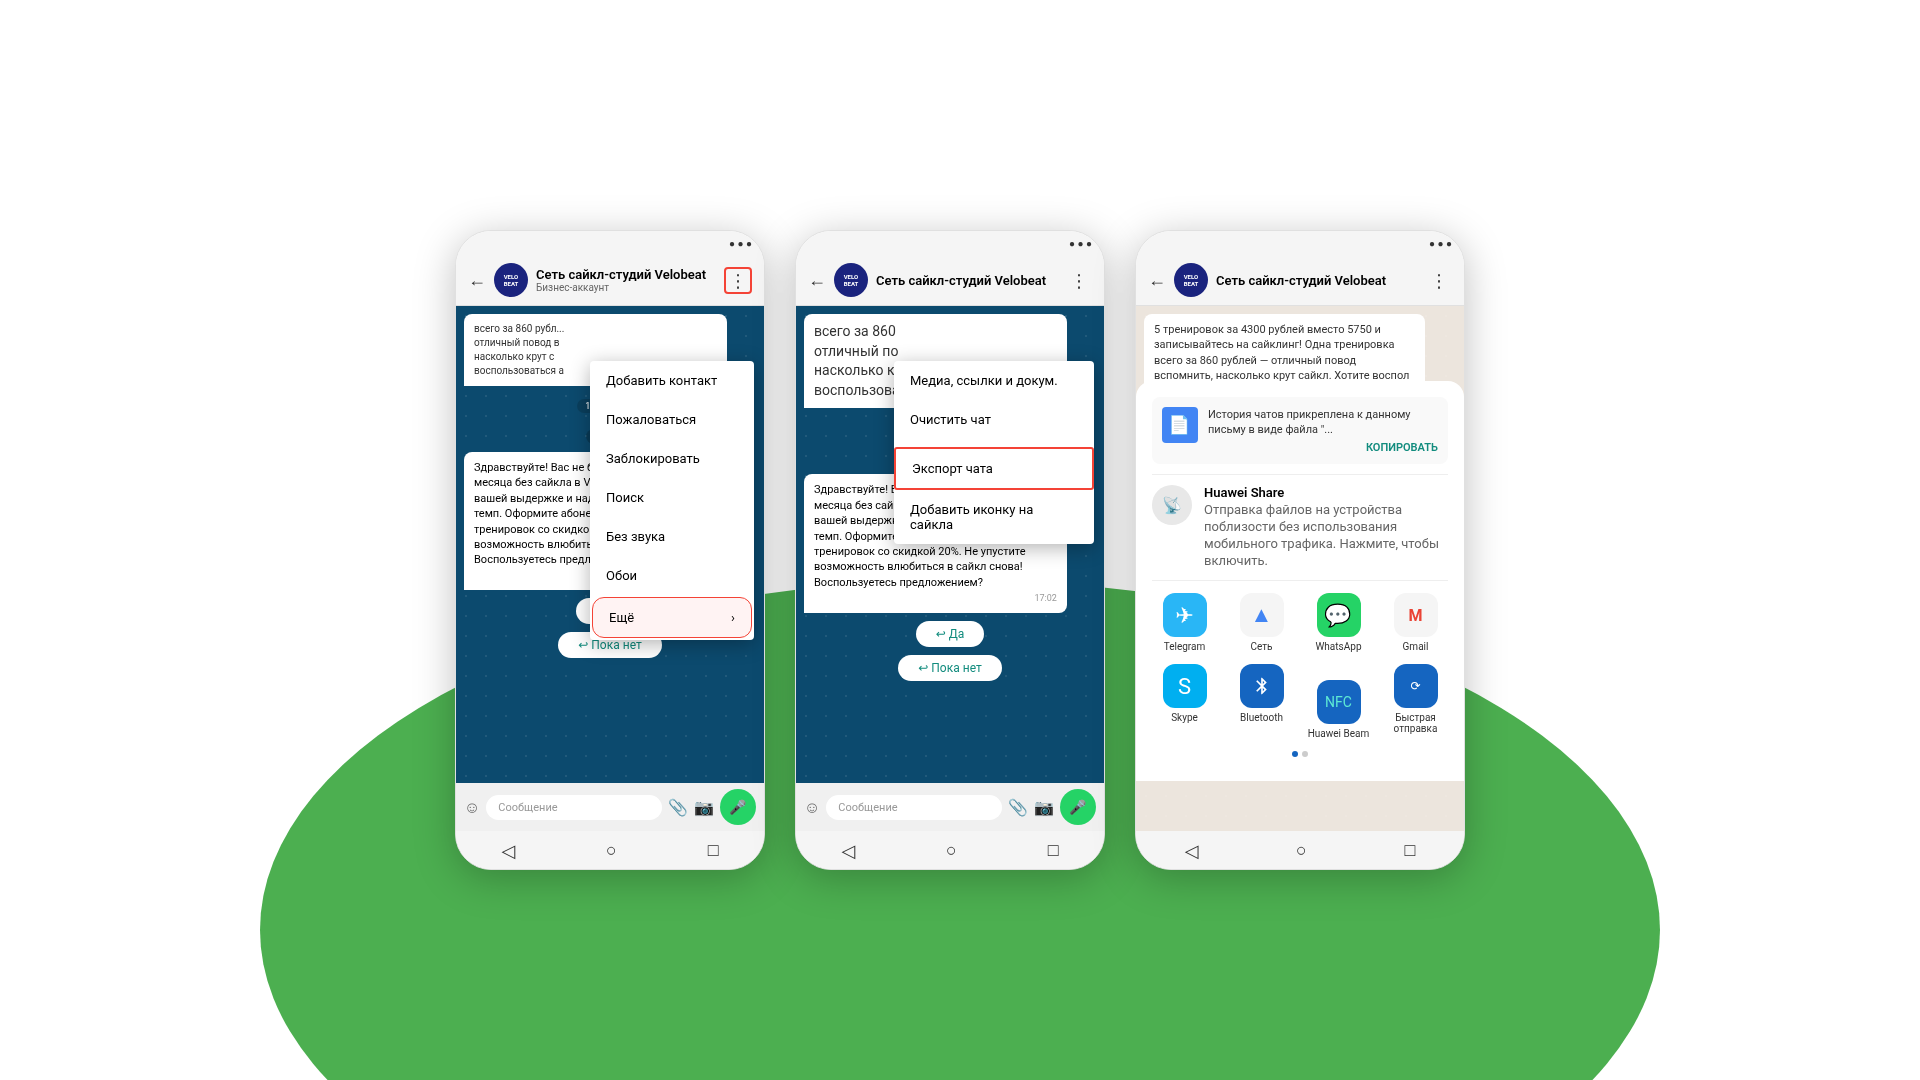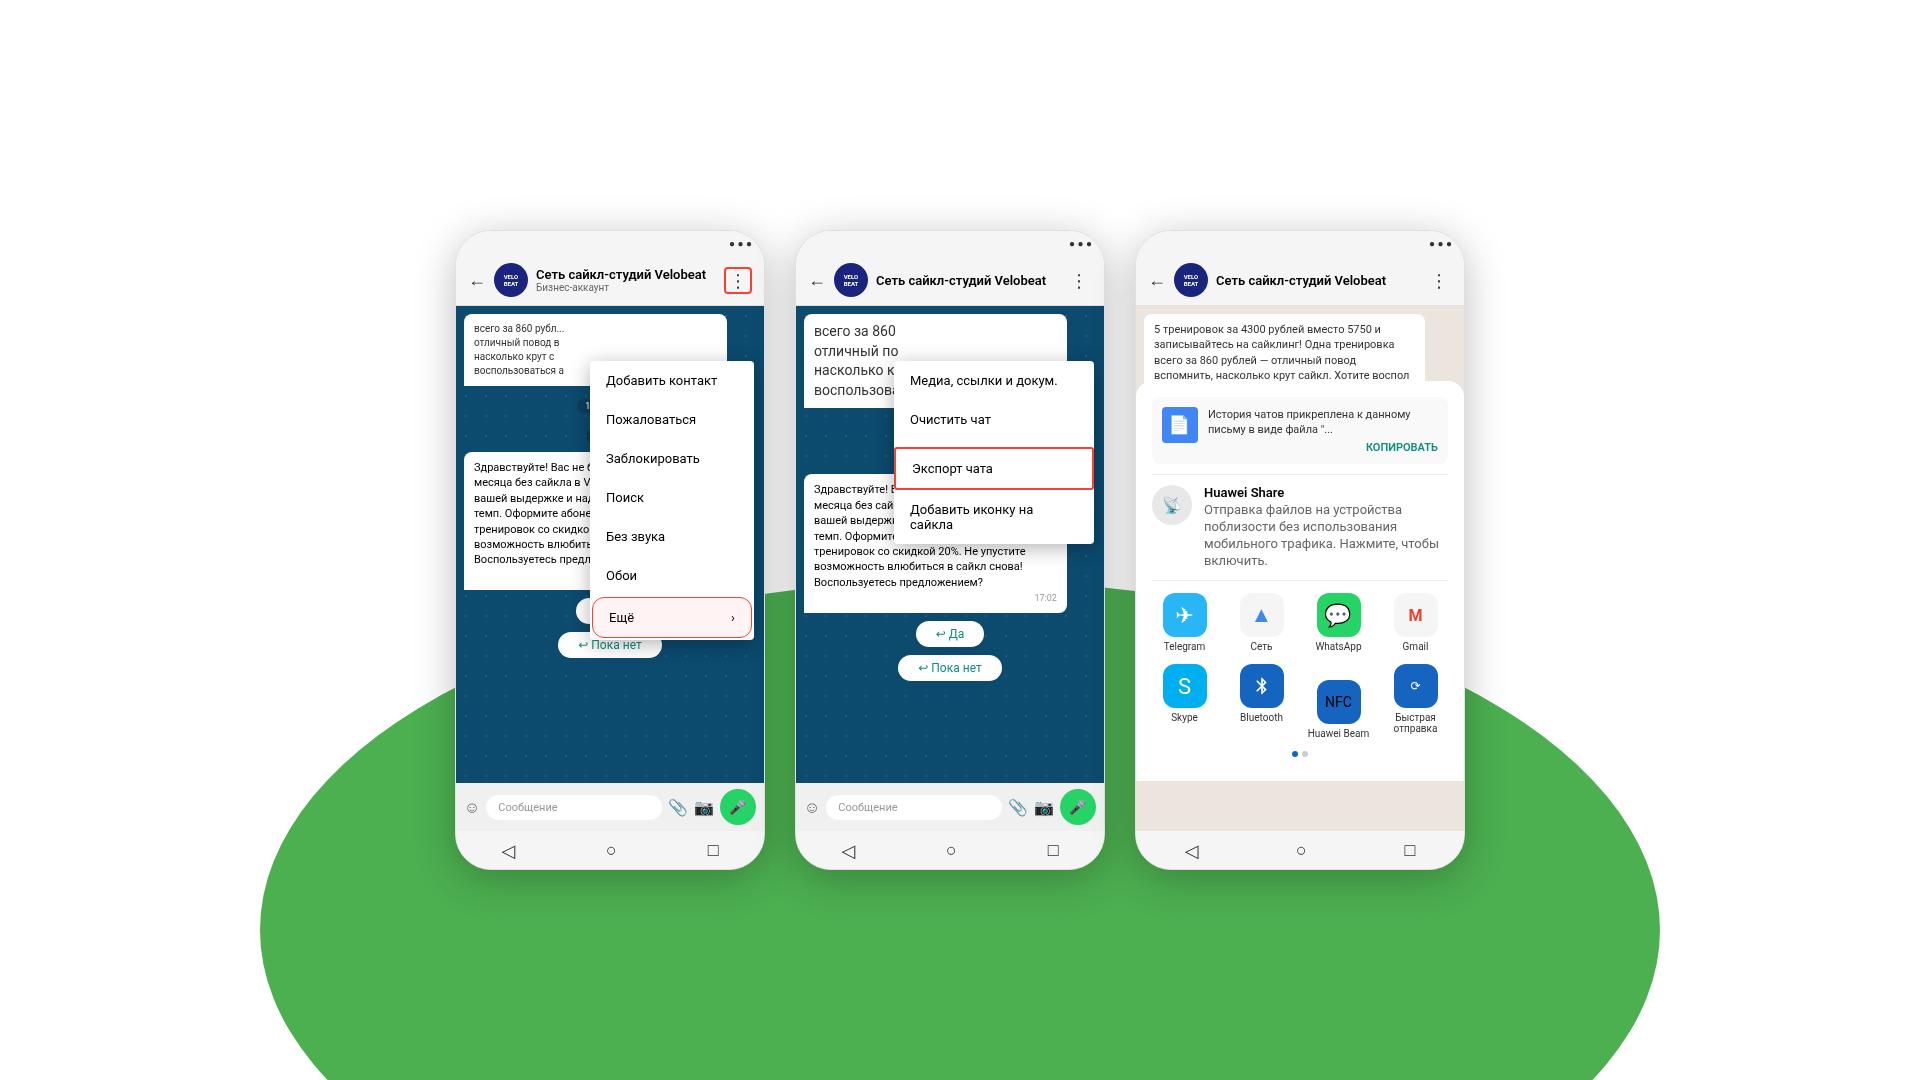--- a/index.html
+++ b/index.html
@@ -420,21 +420,21 @@
       color: #333;
       text-align: center;
     }
 
     .app-telegram { background: #29b6f6; color: white; }
     .app-drive { background: #f5f5f5; color: #4285F4; }
     .app-whatsapp { background: #25D366; color: white; }
     .app-gmail { background: #f5f5f5; color: #EA4335; }
     .app-skype { background: #00aff0; color: white; }
     .app-bluetooth { background: #1565C0; color: white; }
-    .app-huaweibeam { background: #1565C0; color: #000000; margin-top: 16px; }
+    .app-huaweibeam { background: #1565C0; color: #5eead4; margin-top: 16px; }
     .app-fastshare { background: #1565C0; color: white; }
 
     .dots-indicator {
       display: flex;
       justify-content: center;
       gap: 4px;
       margin-bottom: 8px;
     }
 
     .dot {

